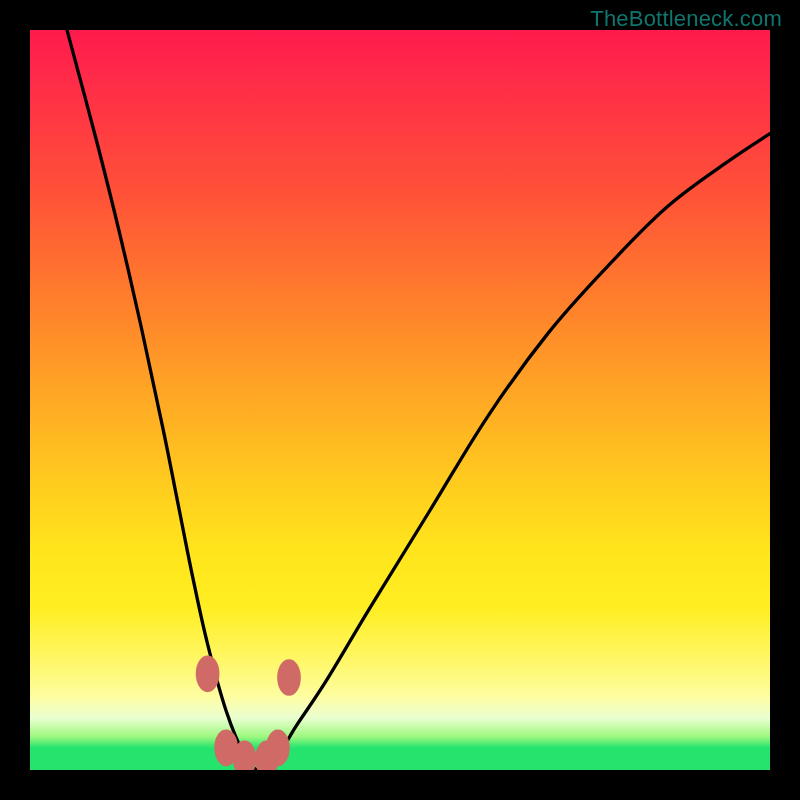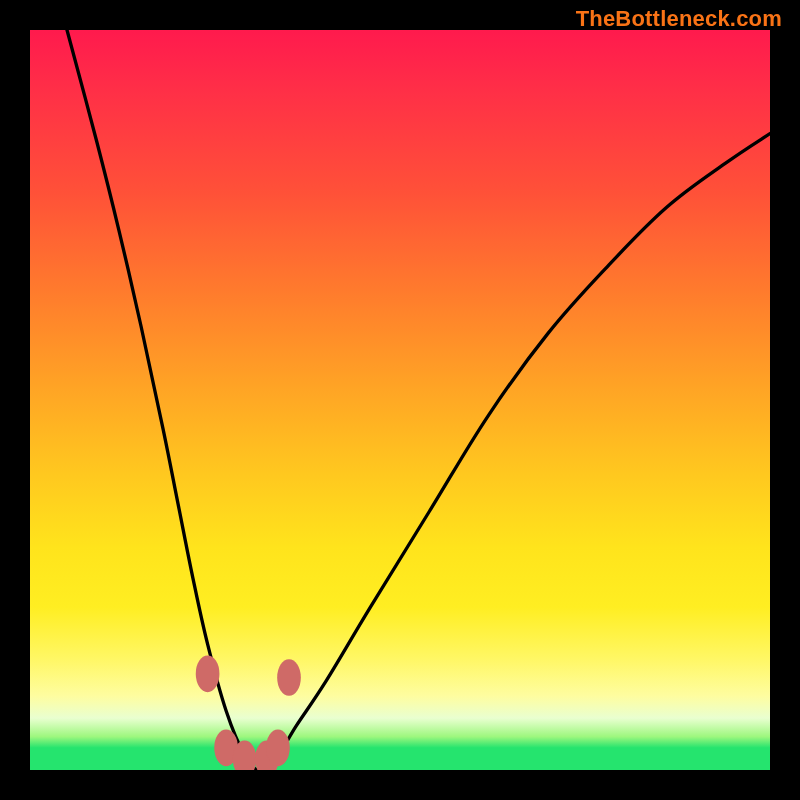--- a/index.html
+++ b/index.html
@@ -49,22 +49,22 @@
     left: 0;
     top: 0;
     width: 740px;
     height: 740px;
   }
   .attribution {
     position: absolute;
     top: 6px;
     right: 18px;
     font-size: 22px;
-    font-weight: 700;
-    color: #f97316;
+    font-weight: 400;
+    color: #0f766e;
     letter-spacing: 0.2px;
     user-select: none;
     text-align: right;
   }
 </style>
 </head>
 <body>
 
 <div class="attribution">TheBottleneck.com</div>
 

